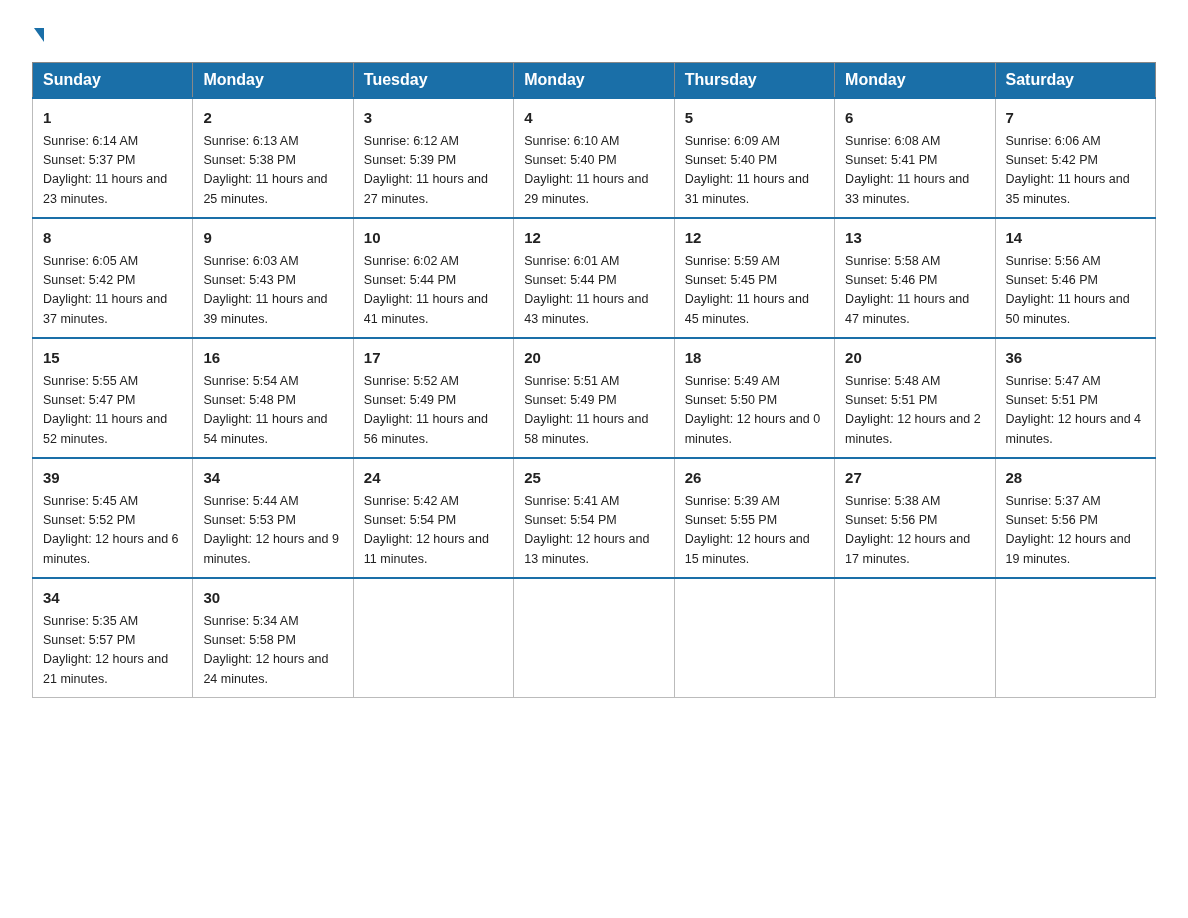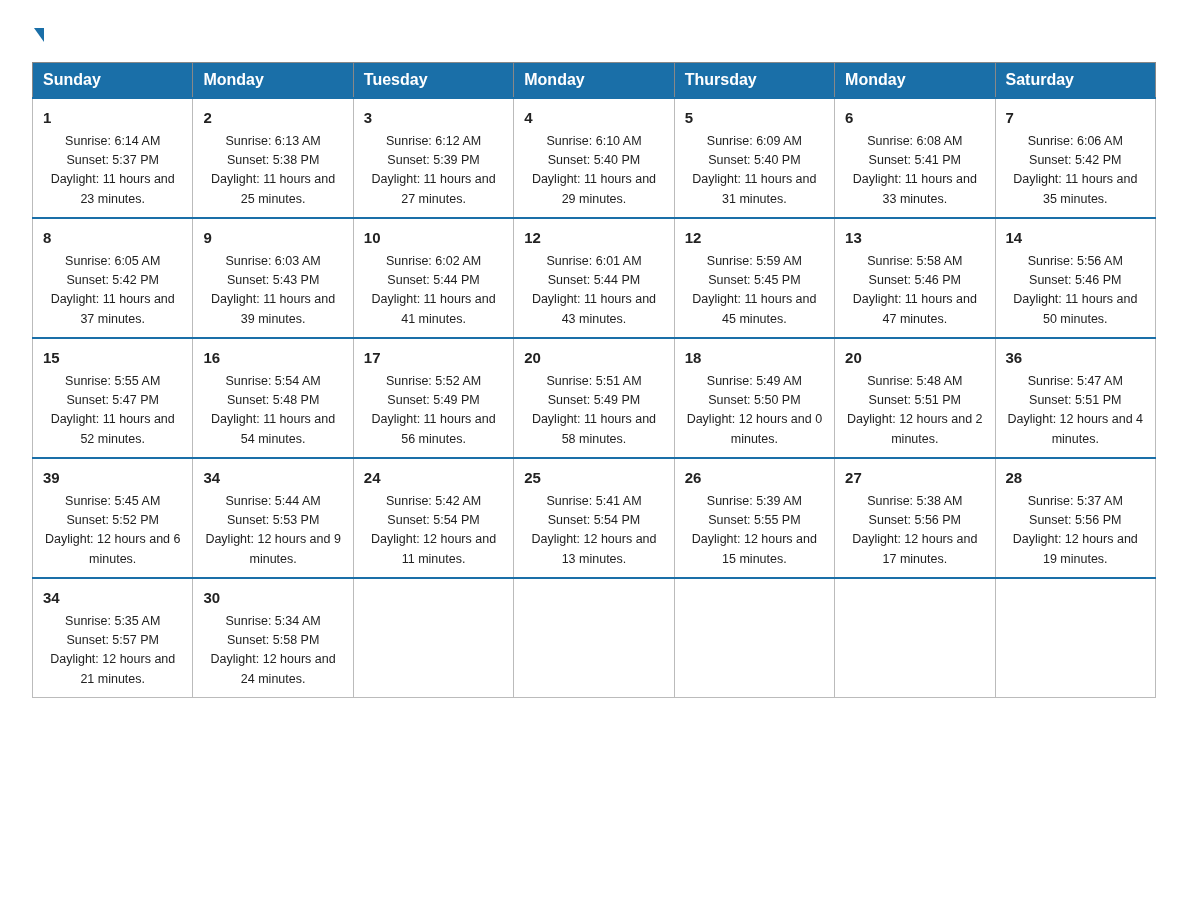--- a/index.html
+++ b/index.html
@@ -89,21 +89,20 @@
     .day-number {
       font-size: 15px;
       font-weight: bold;
       display: block;
       margin-bottom: 2px;
     }
     .day-info {
       font-size: 12.5px;
       color: #222;
       line-height: 1.55;
-      text-align: center;
     }
     tr.week-row td {
       border-top: 2px solid #1a6fa8;
     }
   </style>
 </head>
 <body>
 
 <div class="header">
   <div class="logo">

